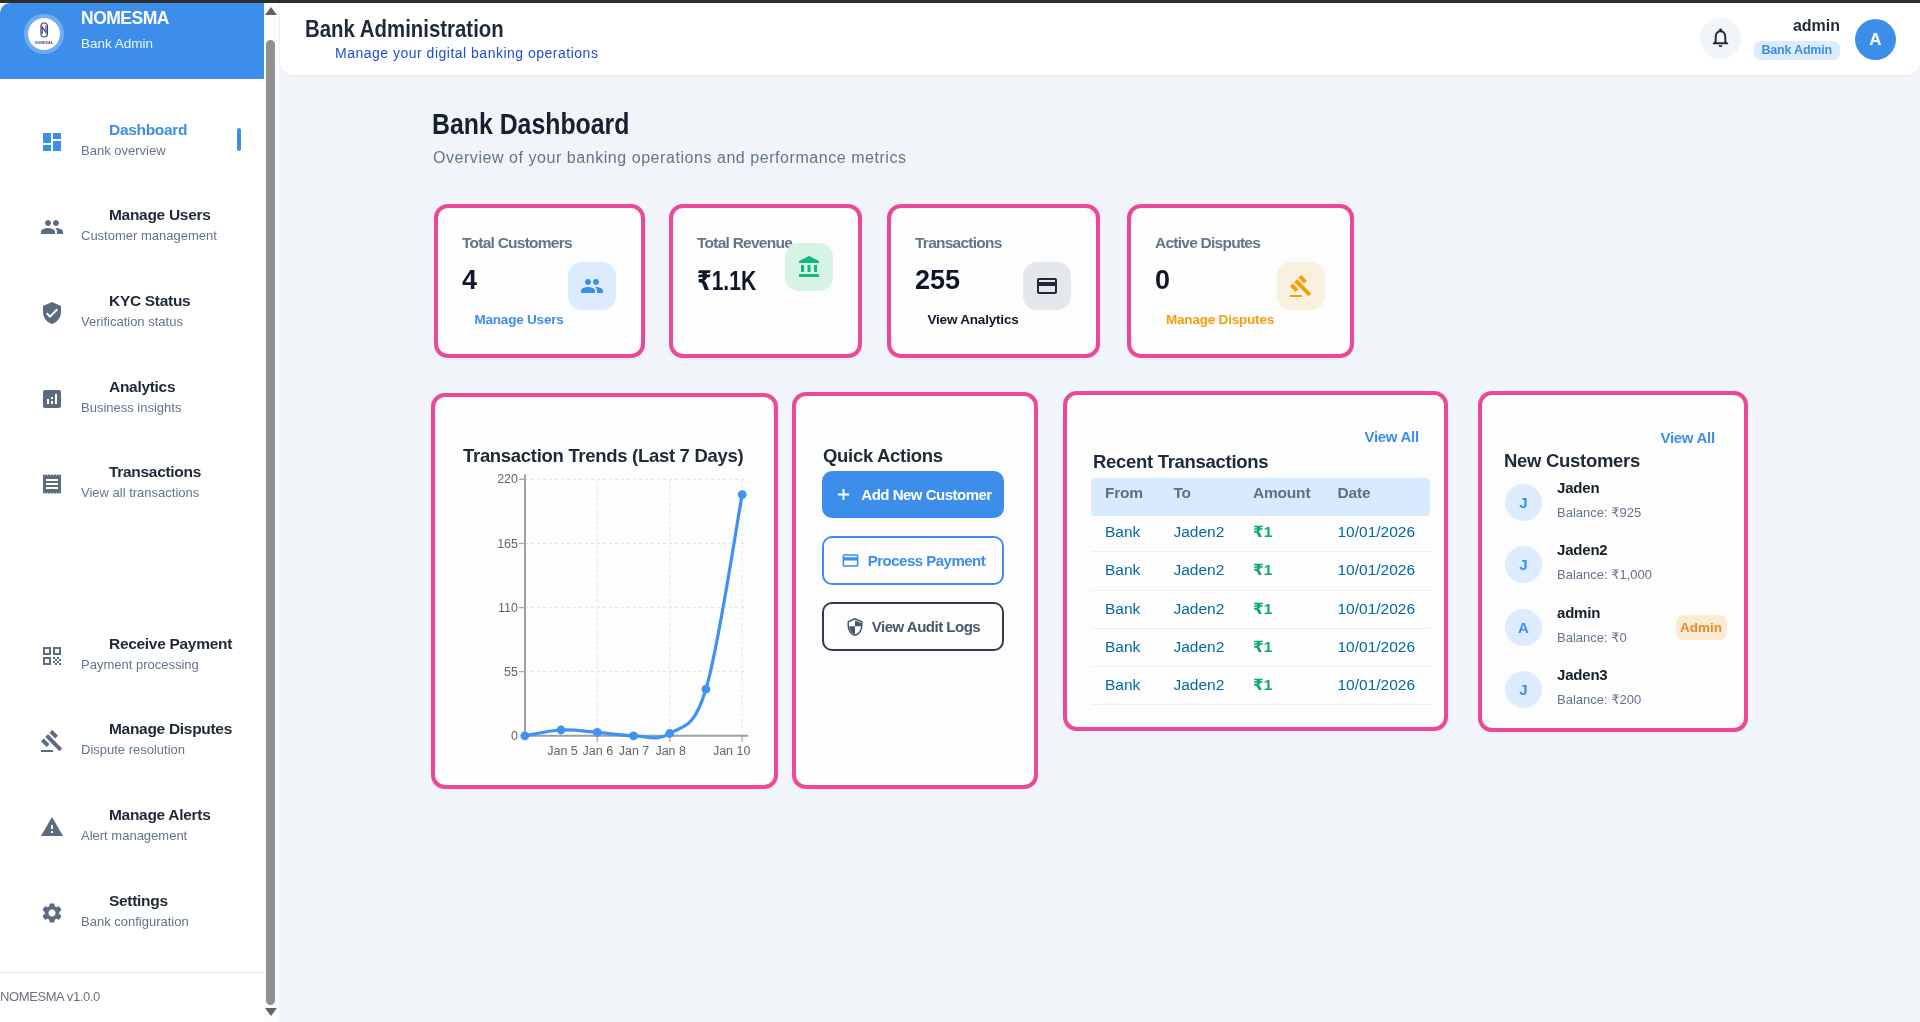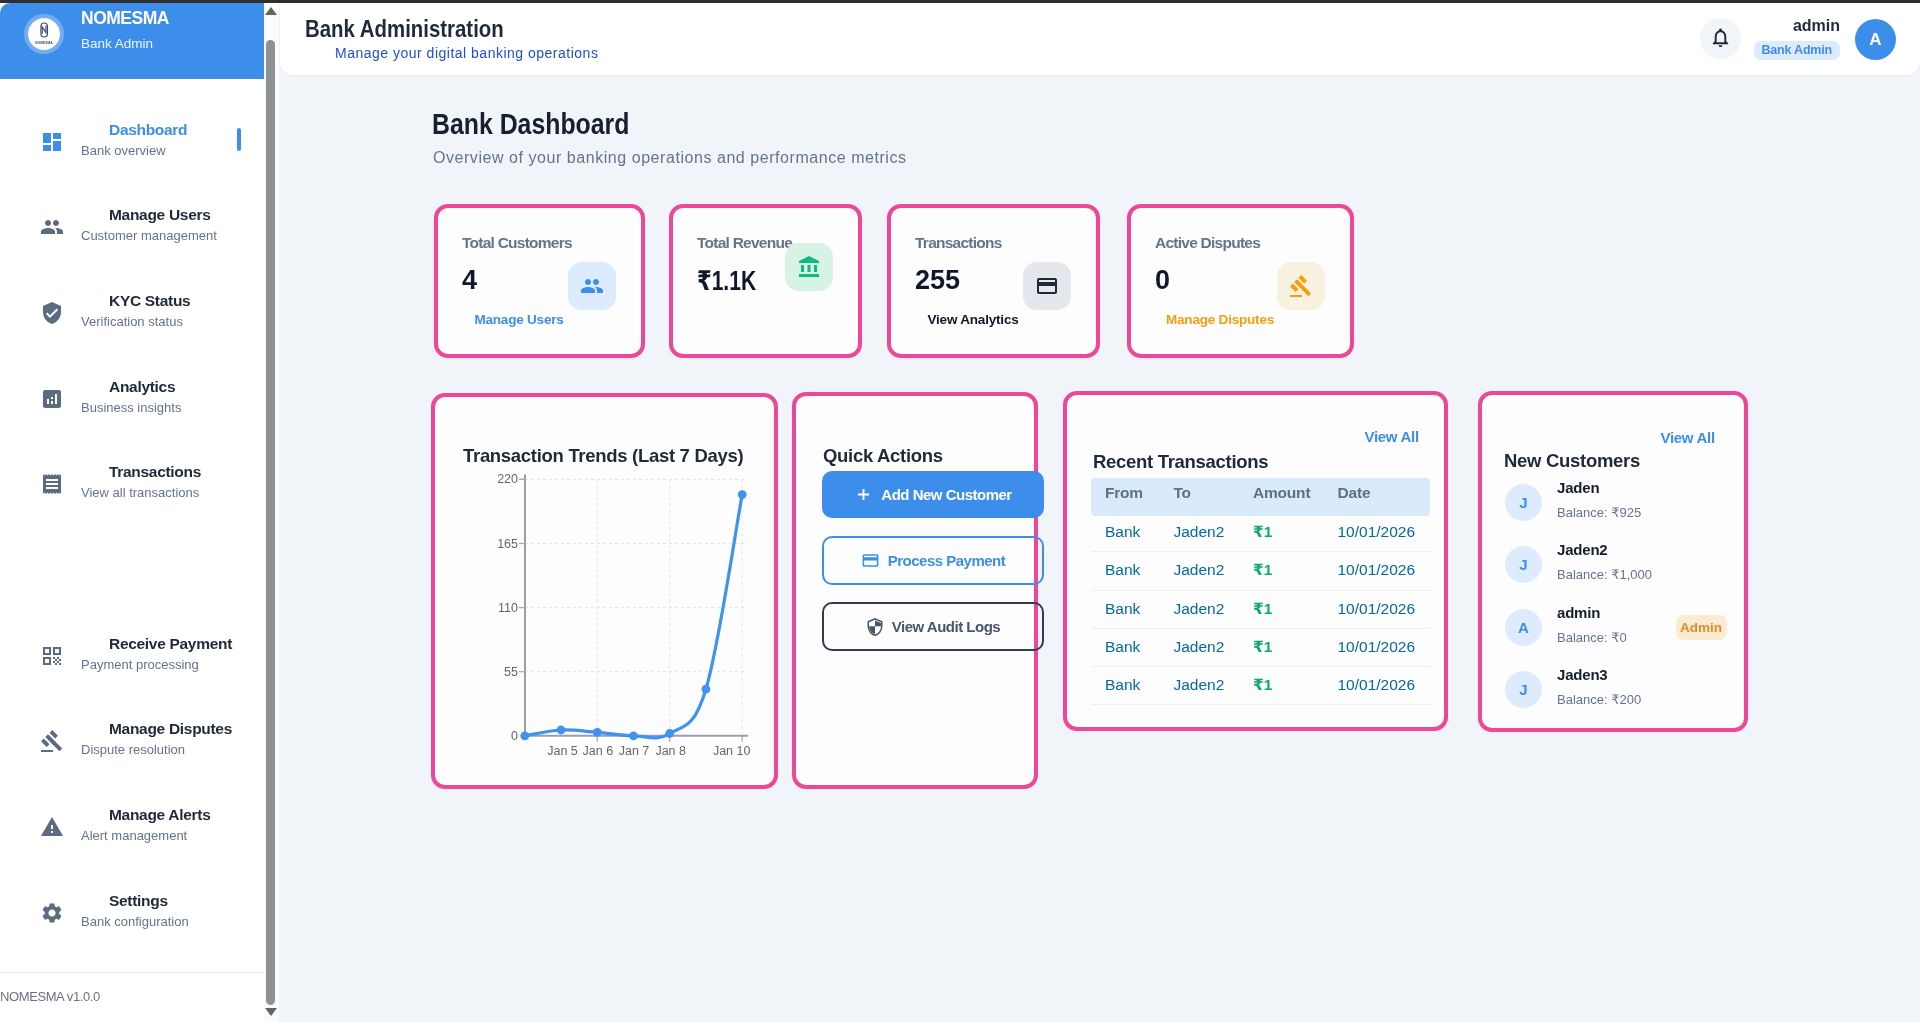--- a/index.html
+++ b/index.html
@@ -37,21 +37,21 @@
 #h1sub { position:absolute; left:433px; top:149px; font-size:16px; letter-spacing:0.55px; color:#64748b; }
 .card { position:absolute; background:#fdfdfe; border:4px solid #ec4899; border-radius:14px; box-shadow:0 1px 3px rgba(16,24,40,.05); }
 .stat .lbl { position:absolute; left:24px; top:26px; font-size:15.5px; letter-spacing:-0.75px; font-weight:bold; color:#64748b; }
 .stat .val { position:absolute; left:24px; top:57px; font-size:27px; font-weight:bold; color:#0f172a; }
 .stat .lnk { position:absolute; left:24px; top:104px; font-size:13.5px; letter-spacing:-0.2px; font-weight:bold; text-align:center; white-space:nowrap; }
 .stat .ic { position:absolute; width:48px; height:48px; border-radius:14px; }
 .stat .ic svg { position:absolute; left:12px; top:12px; width:24px; height:24px; }
 .ctitle { position:absolute; font-size:18.5px; letter-spacing:-0.3px; font-weight:bold; color:#1f2937; white-space:nowrap;margin-top:25px; }
 .viewall { position:absolute; font-size:15px; letter-spacing:-0.3px; font-weight:bold; color:#3d8eea; }
 
-.qbtn { position:absolute; left:26px; width:222px; border-radius:10px; display:flex; align-items:center; justify-content:center; gap:8px; font-size:15px; letter-spacing:-0.5px; font-weight:bold; }
+.qbtn { position:absolute; left:26px; width:182px; border-radius:10px; display:flex; align-items:center; justify-content:center; gap:8px; font-size:15px; letter-spacing:-0.5px; font-weight:bold; }
 .th { position:absolute; top:5.5px; font-size:15.5px; letter-spacing:-0.2px; font-weight:bold; color:#5d7186; }
 .tc { position:absolute; top:9px; font-size:15.5px; color:#0369a1; }
 .cav { position:absolute; left:-1px; top:2px; width:37px; height:37px; border-radius:50%; background:#dcebfd; color:#3d8eea; font-weight:bold; font-size:15px; text-align:center; line-height:37px; }
 .cname { position:absolute; left:51px; top:-3px; font-size:15px; letter-spacing:-0.2px; font-weight:bold; color:#16202c; }
 .cbal { position:absolute; left:51px; top:23px; font-size:13px; color:#64748b; }
 .adm { position:absolute; left:169.5px; top:8px; width:51px; height:25px; background:#fcebd3; border-radius:8px; color:#e08c2c; font-size:13.5px; font-weight:bold; text-align:center; line-height:25px; }
 
 </style>
 </head>
 <body>

